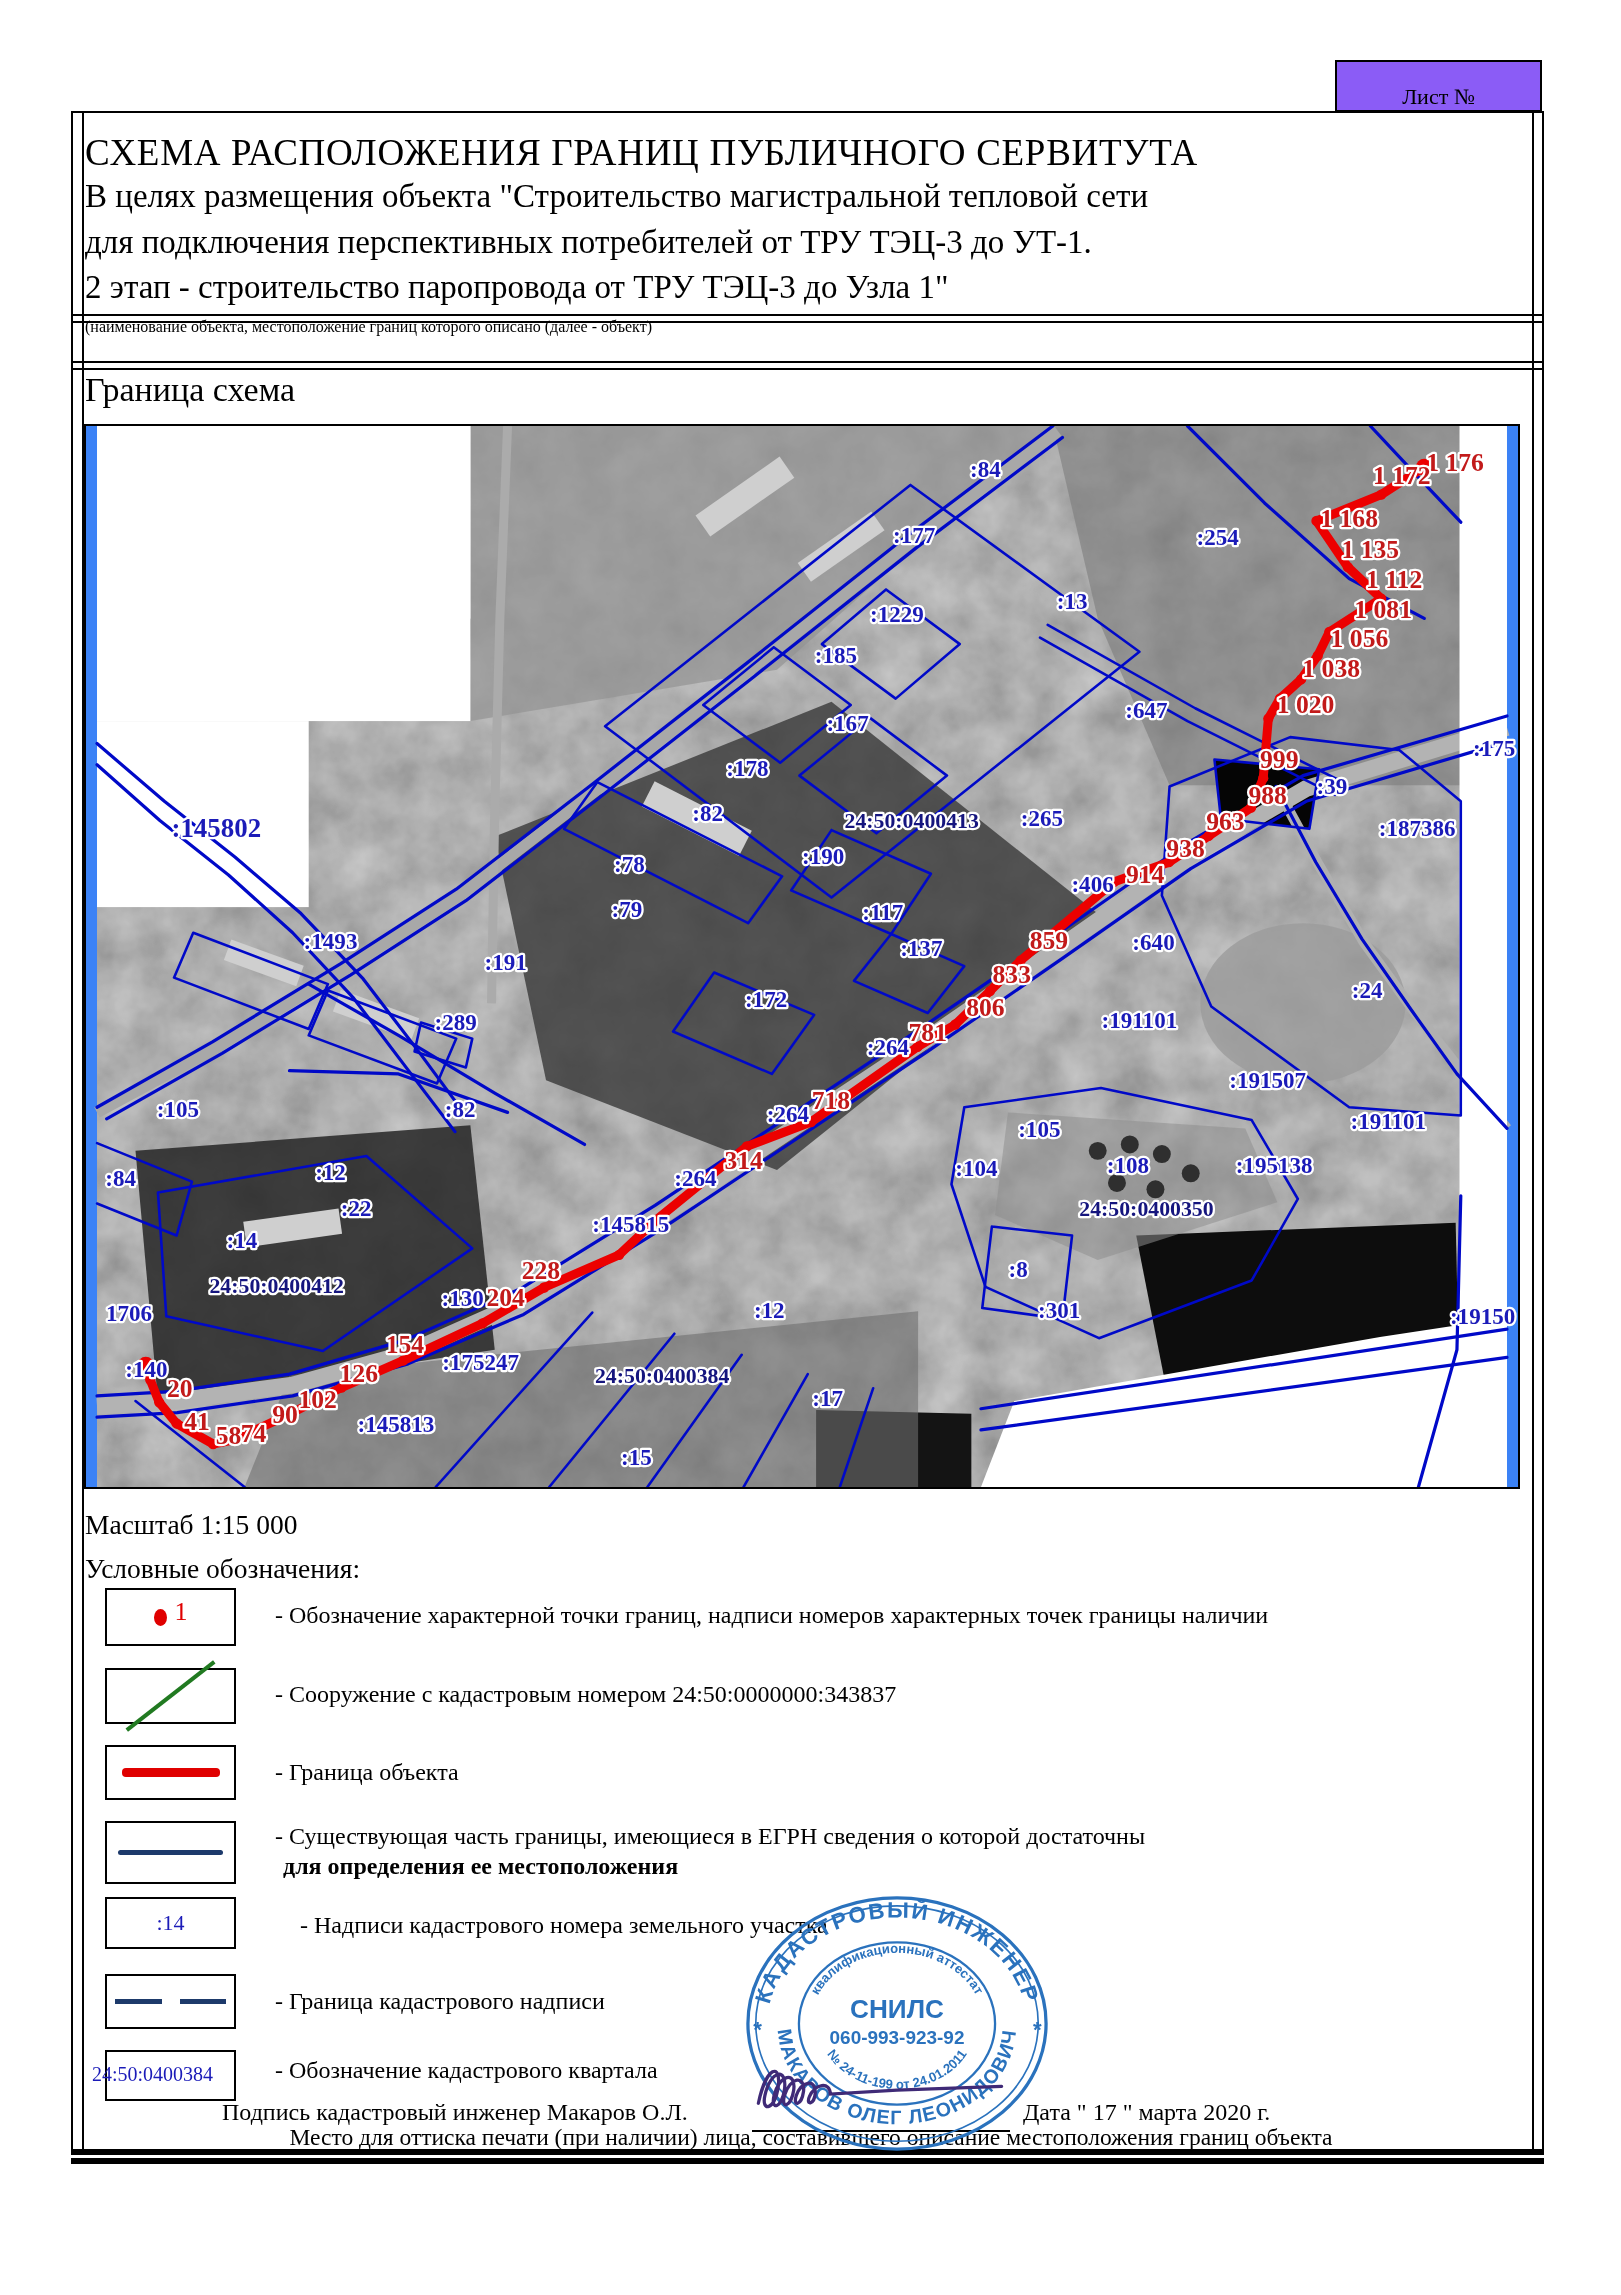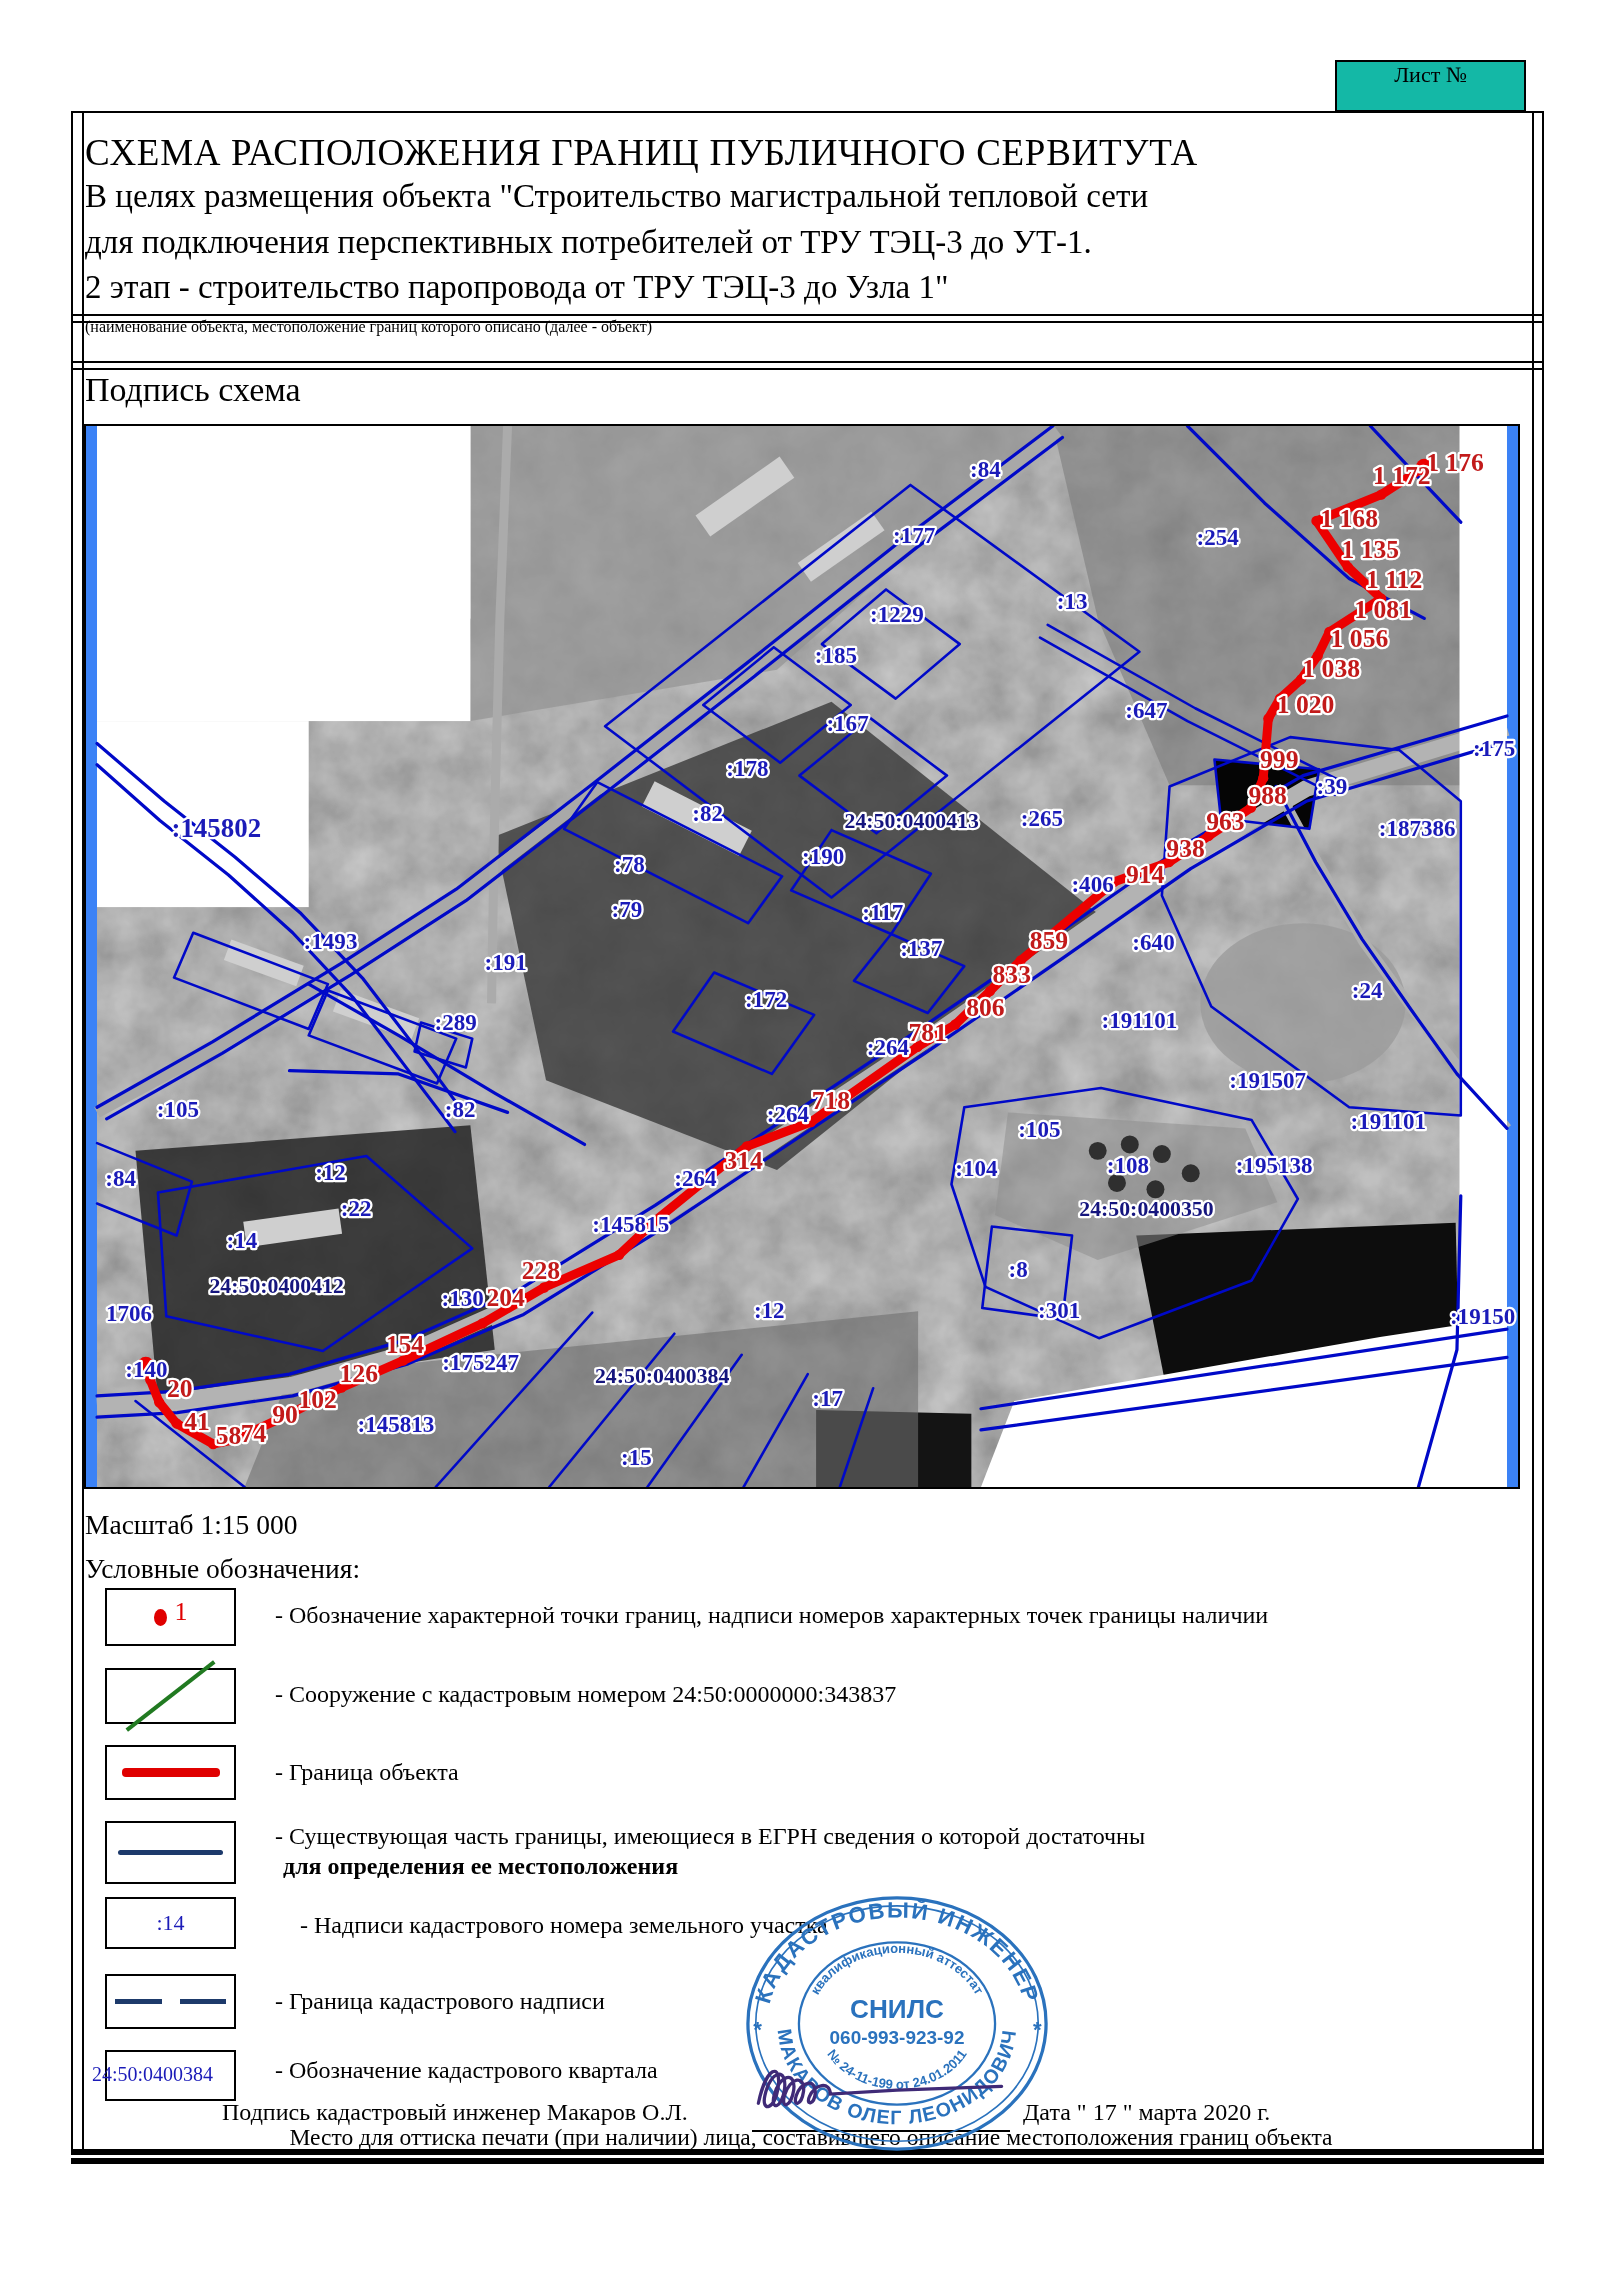--- a/index.html
+++ b/index.html
@@ -2,22 +2,22 @@
 <html style="font-size:10.5px"><head>
 <meta charset="utf-8">
 <style>
   html,body{margin:0;padding:0}
   body{width:1622px;height:2295px;position:relative;background:#fff;
        font-family:"Liberation Serif",serif;color:#000;overflow:hidden}
   .abs{position:absolute}
   
   #frame{left:71px;top:111px;width:1473px;height:2040px;border:2.6px solid #000;box-sizing:border-box}
   .vline{width:2px;background:#000}
-  #listbox{left:1335px;top:60px;width:191px;height:52px;border:2.6px solid #000;box-sizing:border-box;
-           display:flex;align-items:flex-start;justify-content:center;font-size:22px;background:#14b8a6}
+  #listbox{left:1335px;top:60px;width:207px;height:52px;border:2.6px solid #000;box-sizing:border-box;
+           display:flex;align-items:flex-end;justify-content:center;font-size:22px;background:#8b5cf6}
   
   .tl{left:85px;width:1452px;white-space:nowrap}
   #t1{top:131px;font-size:37px;letter-spacing:0.7px}
   #t2{top:178px;font-size:33px}
   #t3{top:224px;font-size:33px}
   #t4{top:269px;font-size:33px}
   .sep{left:71px;width:1473px;height:8.5px;border-top:2.6px solid #000;border-bottom:2.6px solid #000;box-sizing:border-box}
   #sep1{top:314px}
   #sep2{top:361px}
   #subtitle{top:318px;font-size:16px}
@@ -67,21 +67,21 @@
 <div class="abs vline" style="left:82px;top:111px;height:2039px"></div>
 <div class="abs vline" style="left:1532px;top:111px;height:2039px"></div>
 
 <div class="abs tl" id="t1">СХЕМА РАСПОЛОЖЕНИЯ ГРАНИЦ ПУБЛИЧНОГО СЕРВИТУТА</div>
 <div class="abs tl" id="t2">В целях размещения объекта "Строительство магистральной тепловой сети</div>
 <div class="abs tl" id="t3">для подключения перспективных потребителей от ТРУ ТЭЦ-3 до УТ-1.</div>
 <div class="abs tl" id="t4">2 этап - строительство паропровода от ТРУ ТЭЦ-3 до Узла 1"</div>
 <div class="abs sep" id="sep1"></div>
 <div class="abs tl" id="subtitle">(наименование объекта, местоположение границ которого описано (далее - объект)</div>
 <div class="abs sep" id="sep2"></div>
-<div class="abs tl" id="sectiontitle">Подпись схема</div>
+<div class="abs tl" id="sectiontitle">Граница схема</div>
 
 <div class="abs" id="map">
 <svg viewBox="0 0 2198 1654" xmlns="http://www.w3.org/2000/svg">
   <defs>
     <filter id="terr" x="0" y="0" width="100%" height="100%">
       <feTurbulence type="fractalNoise" baseFrequency="0.014" numOctaves="4" seed="11"></feTurbulence>
       <feColorMatrix type="saturate" values="0"></feColorMatrix>
       <feComponentTransfer>
         <feFuncR type="linear" slope="0.55" intercept="0.22"></feFuncR>
         <feFuncG type="linear" slope="0.55" intercept="0.22"></feFuncG>

